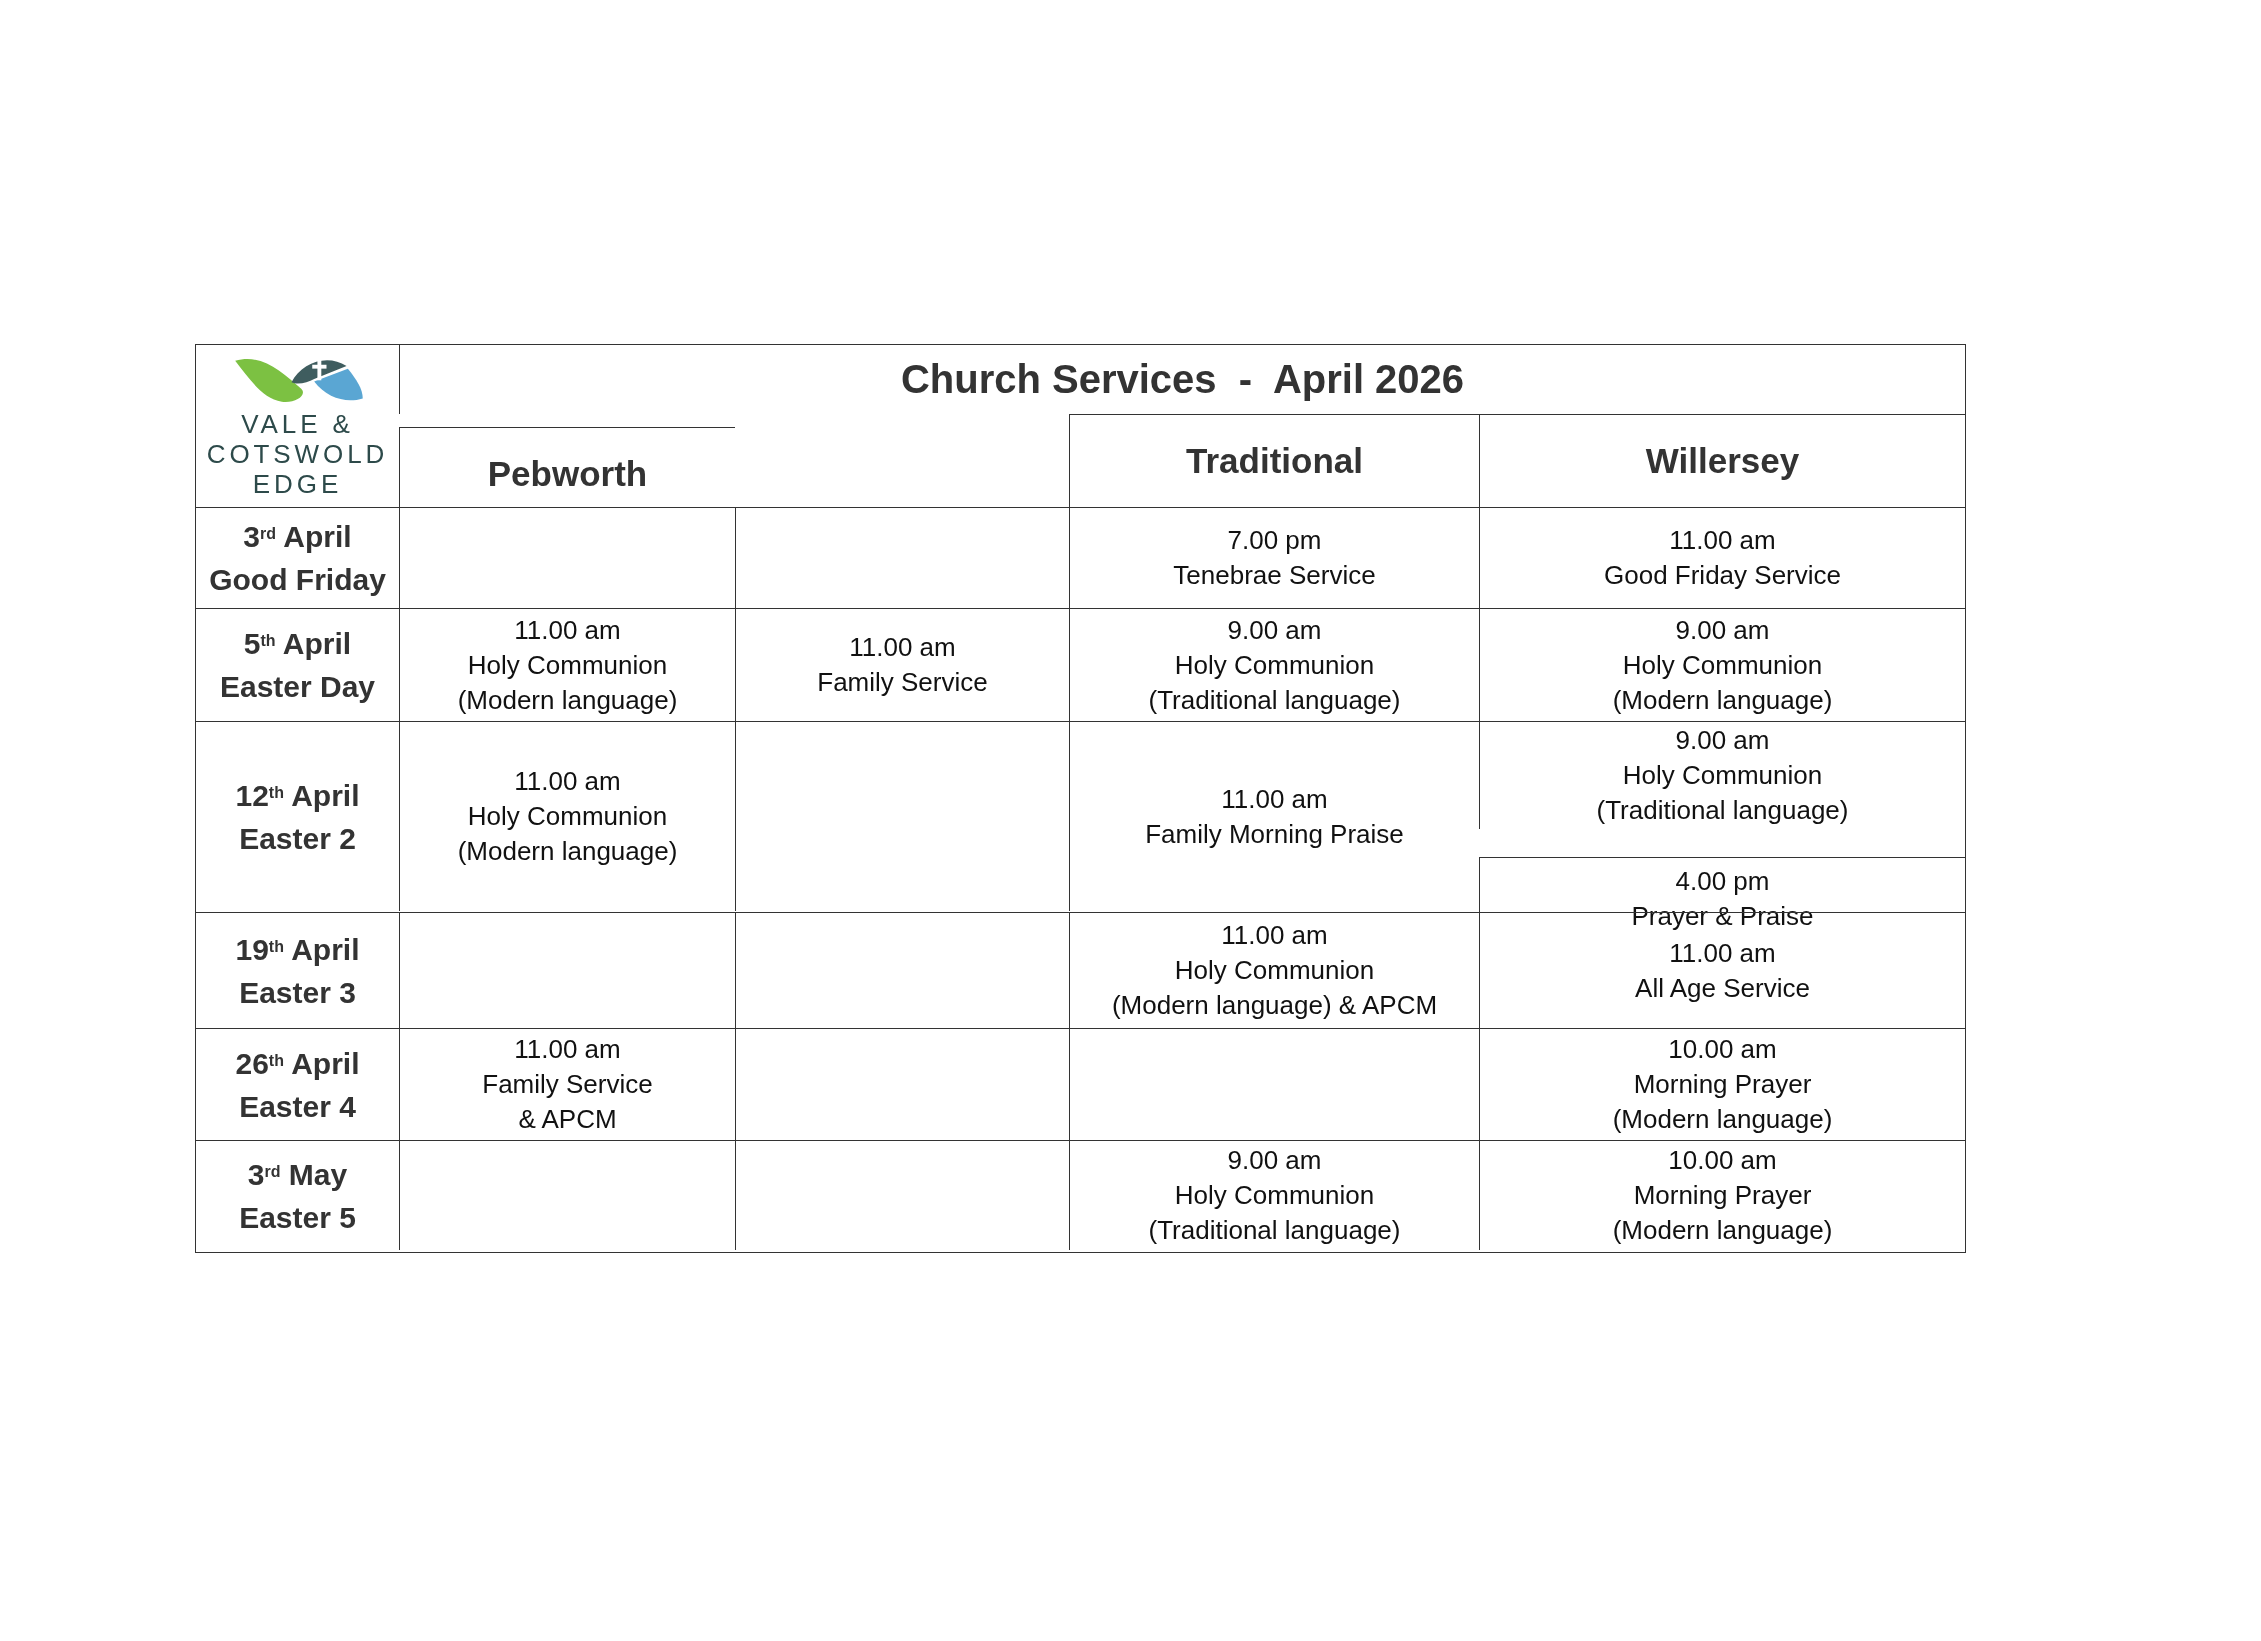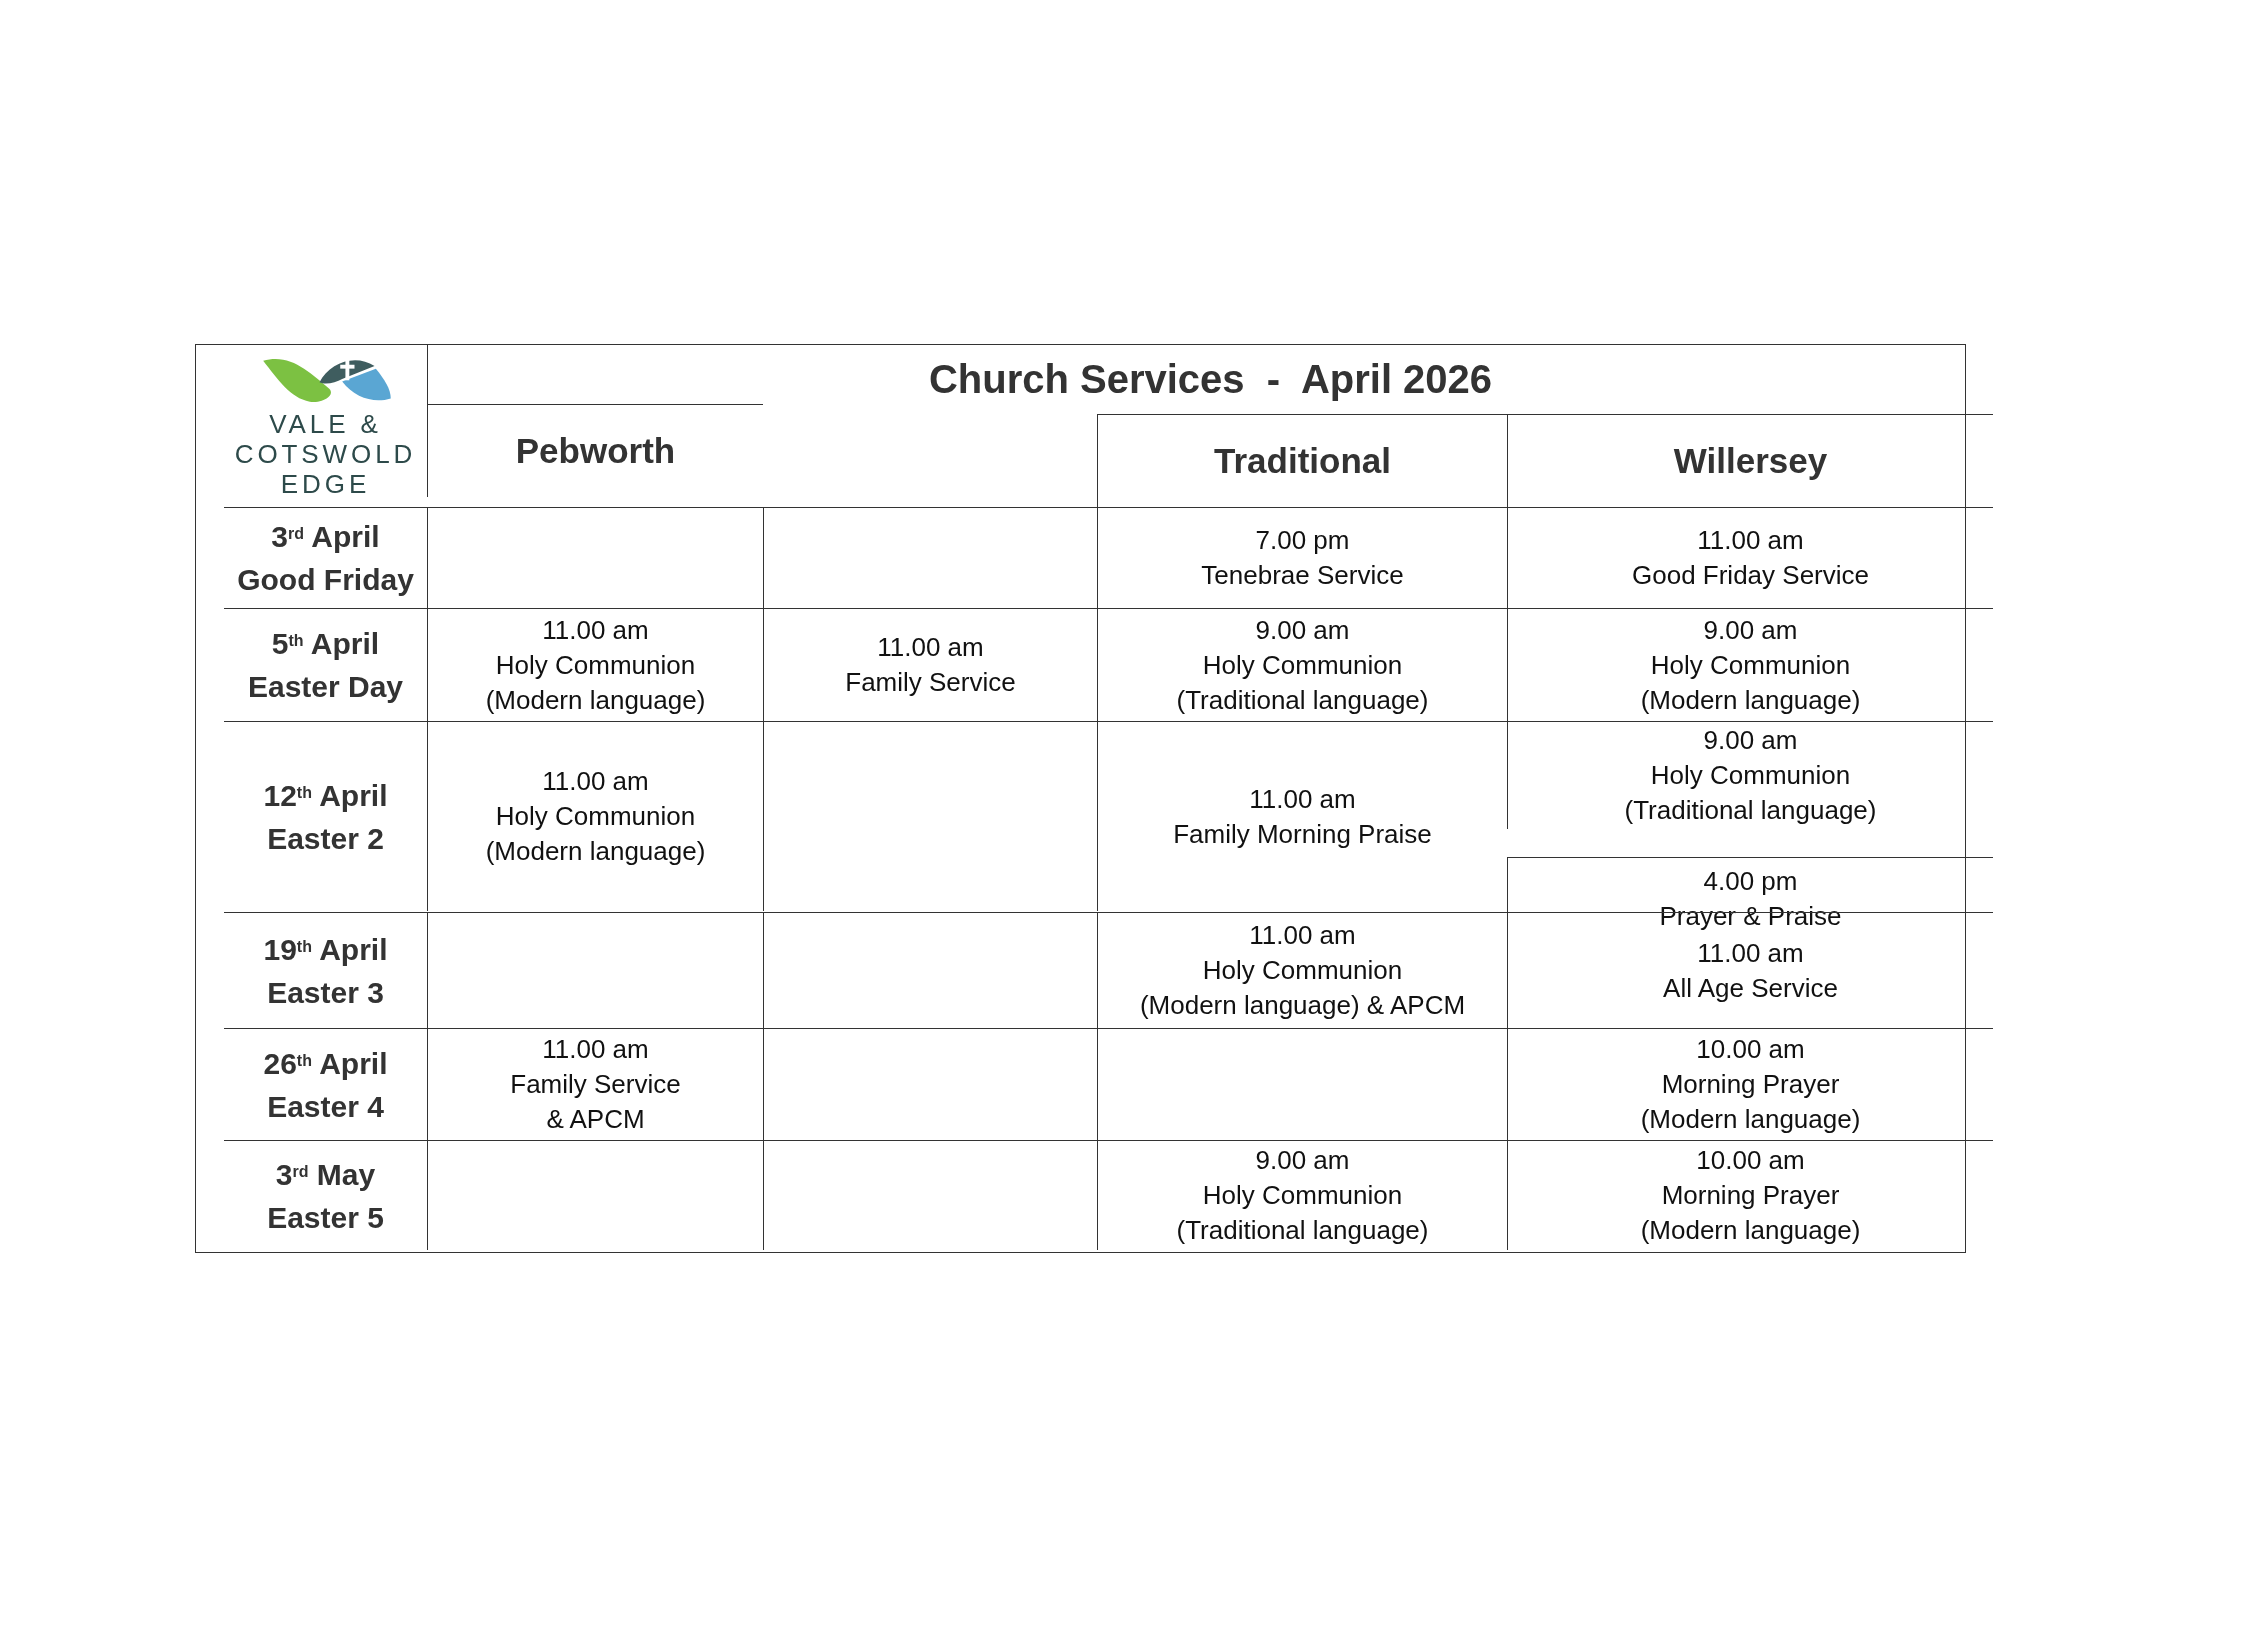--- a/index.html
+++ b/index.html
@@ -1,19 +1,19 @@
 <!DOCTYPE html>
 <html style="font-size:10.3px"><head>
 <meta charset="utf-8">
 <style>
   html, body { margin:0; padding:0; }
   body { width:2261px; height:1642px; background:#ffffff; position:relative; overflow:hidden;
          font-family:"Liberation Sans", "DejaVu Sans", sans-serif; color:#1a1a1a; }
   .tbl { position:absolute; left:195px; top:344px; width:1771px; height:909px; border:1.9px solid #333; box-sizing:border-box; }
-  .cell { position:absolute; box-sizing:border-box; display:flex; flex-direction:column; align-items:center; justify-content:center; text-align:center;margin-left:28px; }
+  .cell { position:absolute; box-sizing:border-box; display:flex; flex-direction:column; align-items:center; justify-content:center; text-align:center; }
   .bl { border-left:1.9px solid #333; }
   .bt { border-top:1.9px solid #333; }
   .title { font-weight:bold; font-size:40px; color:#333; letter-spacing:0px; }
   .col-h { font-weight:bold; font-size:35px; color:#333; }
   .date { font-weight:bold; font-size:30px; line-height:43px; color:#333; }
   .date sup { font-size:16px; vertical-align:top; position:relative; top:-2.6px; }
   .svc { font-size:26px; line-height:35px; color:#111; }
   .logo-text { font-size:26px; letter-spacing:3.9px; color:#2d4a4a; line-height:30px; }
 </style>
 </head>
@@ -31,21 +31,21 @@
     </svg>
     <div class="logo-text" style="margin-top:3.9px;">VALE &amp;</div>
     <div class="logo-text">COTSWOLD</div>
     <div class="logo-text">EDGE</div>
   </div>
 
   <div class="cell bl" style="left:203px;top:0;width:1566px;height:69px;">
     <div class="title" style="white-space:pre;">Church Services  -  April 2026</div>
   </div>
 
-  <div class="cell bl bt" style="left:203px;top:59px;width:336px;height:93px;">
+  <div class="cell bl bt" style="left:203px;top:82px;width:336px;height:93px;">
     <div class="col-h">Pebworth</div>
   </div>
   <div class="cell bl bt" style="left:873px;top:69px;width:410px;height:93px;">
     <div class="col-h">Traditional</div>
   </div>
   <div class="cell bl bt" style="left:1283px;top:69px;width:486px;height:93px;">
     <div class="col-h">Willersey</div>
   </div>
 
   <div class="cell bt" style="left:0;top:162px;width:203px;height:101px;">

